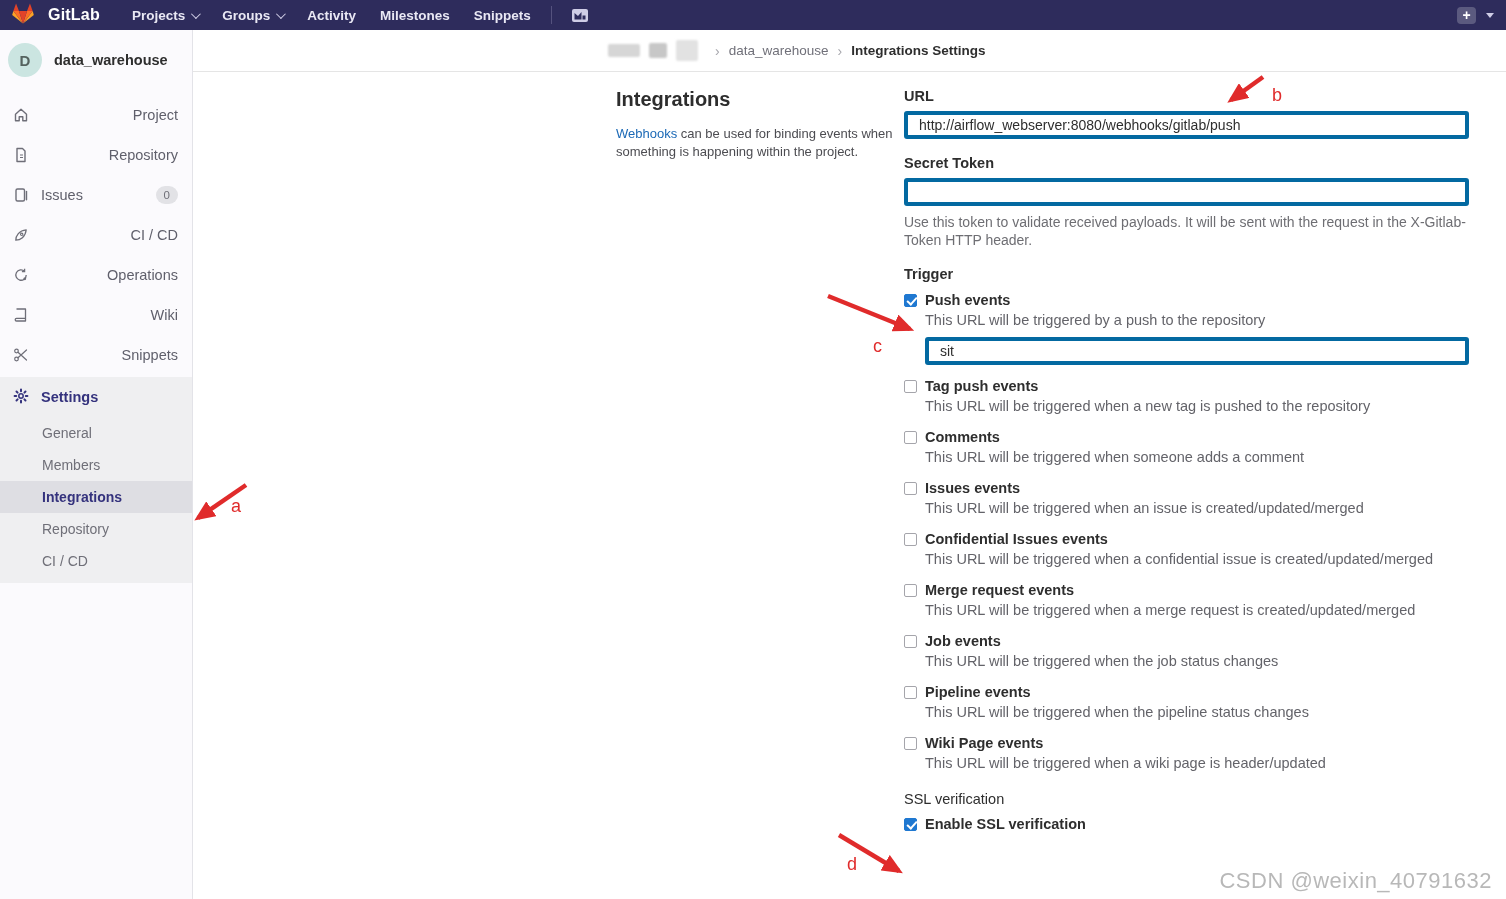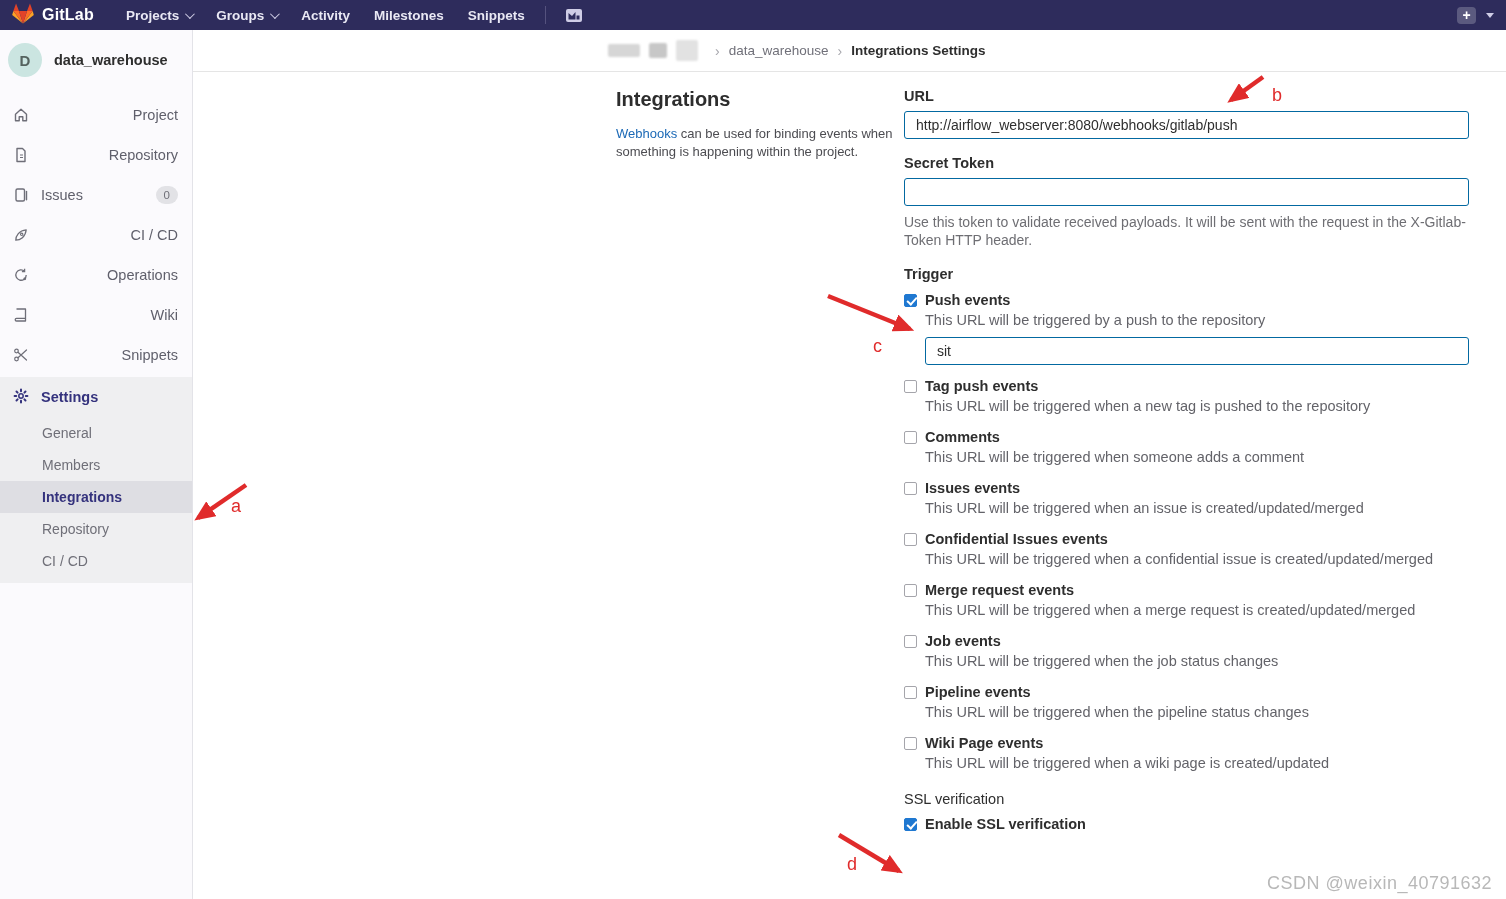--- a/index.html
+++ b/index.html
@@ -1,20 +1,20 @@
 <!DOCTYPE html>
 <html><head>
 <meta charset="utf-8">
 <style>
   * { margin:0; padding:0; box-sizing:border-box; }
   html,body { width:1506px; height:899px; font-family:"Liberation Sans","DejaVu Sans",sans-serif; background:#fff; color:#2e2e2e; overflow:hidden; }
 
   
   .navbar { height:30px; background:#2e2c5c; display:flex; align-items:center; padding:0 12px; position:relative; z-index:5; }
-  .brand { display:flex; align-items:center; gap:8px; margin-right:22px; }
+  .brand { display:flex; align-items:center; gap:14px; margin-right:22px; }
   .brand-name { color:#fff; font-size:16px; font-weight:700; letter-spacing:.2px; }
   .nav-links { display:flex; align-items:center; gap:4px; }
   .nav-link { color:#e9e8f4; font-size:13.5px; font-weight:600; padding:5px 10px; display:flex; align-items:center; gap:6px; cursor:pointer; }
   .chev { width:7px; height:7px; border-right:1.6px solid #cfcde6; border-bottom:1.6px solid #cfcde6; transform:rotate(45deg) translateY(-2px); display:inline-block; }
   .nav-divider { width:1px; height:18px; background:#55527e; margin:0 10px; }
   .nav-spacer { flex:1; }
   .nav-right { display:flex; align-items:center; gap:10px; }
   .plus-btn { width:19px; height:17px; background:rgba(255,255,255,.22); border-radius:4px; color:#fff; font-size:14px; font-weight:700; display:flex; align-items:center; justify-content:center; line-height:1; cursor:pointer; }
   .caret-down { width:0; height:0; border-left:4px solid transparent; border-right:4px solid transparent; border-top:5px solid #cfcde6; cursor:pointer; }
 
@@ -49,39 +49,39 @@
 
   
   .content { display:flex; padding-top:16px; }
   .col-left { width:296px; padding:0 10px 0 8px; }
   .page-title { font-size:20px; font-weight:600; color:#2d2d2d; margin-bottom:14px; }
   .page-desc { font-size:13px; color:#4c4c51; line-height:1.35; }
   .link { color:#1b69b6; cursor:pointer; text-decoration:none; }
   .col-right { width:565px; }
 
   .field-label { font-size:14.5px; font-weight:600; color:#2e2e2e; margin-bottom:7px; }
-  .text-input { width:100%; height:28px; border:1px solid #0369a1; border-radius:3px; padding:0 11px; font-size:14px; color:#2e2e2e; background:#fff; font-family:"Liberation Sans","DejaVu Sans",sans-serif; outline:none; }
+  .text-input { width:100%; height:28px; border:4px solid #0369a1; border-radius:3px; padding:0 11px; font-size:14px; color:#2e2e2e; background:#fff; font-family:"Liberation Sans","DejaVu Sans",sans-serif; outline:none; }
   .help-text { font-size:14px; color:#6e6e73; line-height:1.32; margin-top:7px; }
   .mt16 { margin-top:16px; }
 
   .trigger-row { margin-bottom:12px; }
   .trig-head { display:flex; align-items:flex-start; gap:8px; }
   .cbx { width:13px; height:13px; border:1px solid #a5a5ab; border-radius:2px; background:#fff; margin-top:3px; flex-shrink:0; cursor:pointer; position:relative; }
   .cbx.checked { background:#1f78d1; border-color:#1f78d1; }
   .cbx.checked::after { content:""; position:absolute; left:3.5px; top:0.5px; width:4px; height:8px; border:solid #fff; border-width:0 2px 2px 0; transform:rotate(42deg); }
   .trig-title { font-size:14.5px; font-weight:700; color:#2e2e2e; line-height:1.25; cursor:pointer; }
   .trig-desc { font-size:14.5px; color:#636369; margin-left:21px; margin-top:2px; line-height:1.3; }
   .push-input-wrap { margin:7px 0 10px 21px; }
 
   .ssl-label { margin-top:18px; }
 
   
   .overlay { position:absolute; left:0; top:0; width:1506px; height:899px; pointer-events:none; z-index:50; }
   .ann-label { position:absolute; color:#e02b2b; font-size:18px; pointer-events:none; z-index:51; font-family:"Liberation Sans","DejaVu Sans",sans-serif; }
-  .watermark { position:absolute; right:14px; bottom:5px; color:#b8b8b8; font-size:18px; letter-spacing:.5px; z-index:40; }
+  .watermark { position:absolute; right:14px; bottom:5px; color:#b8b8b8; font-size:22px; letter-spacing:.5px; z-index:40; }
   .page-wrap { position:relative; width:1506px; height:899px; }
 </style>
 </head>
 <body>
 
 <div class="page-wrap">
 
   <div class="navbar">
     <div class="brand">
       <span>
@@ -324,21 +324,21 @@
                   <span class="cbx"></span>
                   <span class="trig-title">Pipeline events</span>
                 </div>
               <div class="trig-desc">This URL will be triggered when the pipeline status changes</div>
             </div>
             <div class="trigger-row">
               <div class="trig-head">
                   <span class="cbx"></span>
                   <span class="trig-title">Wiki Page events</span>
                 </div>
-              <div class="trig-desc">This URL will be triggered when a wiki page is created/updated</div>
+              <div class="trig-desc">This URL will be triggered when a wiki page is header/updated</div>
             </div>
 
             <div class="field-label ssl-label" style="font-weight:400;">SSL verification</div>
             <div class="trig-head" style="margin-top:8px;">
               <span class="cbx checked"></span>
               <span class="trig-title">Enable SSL verification</span>
             </div>
 
             
           </div>

